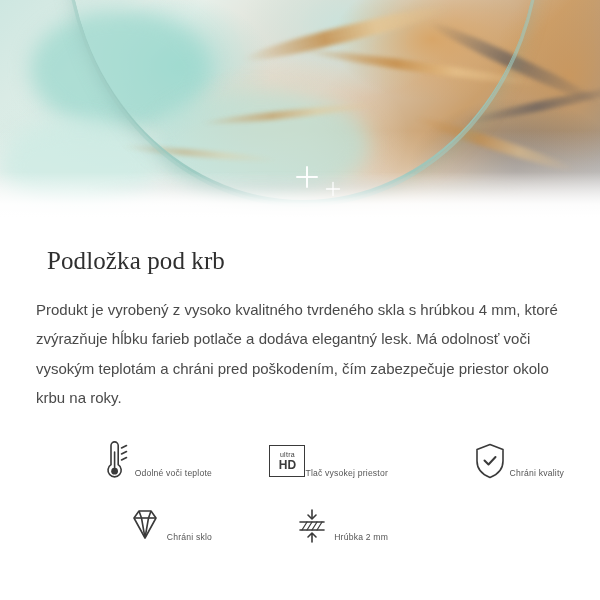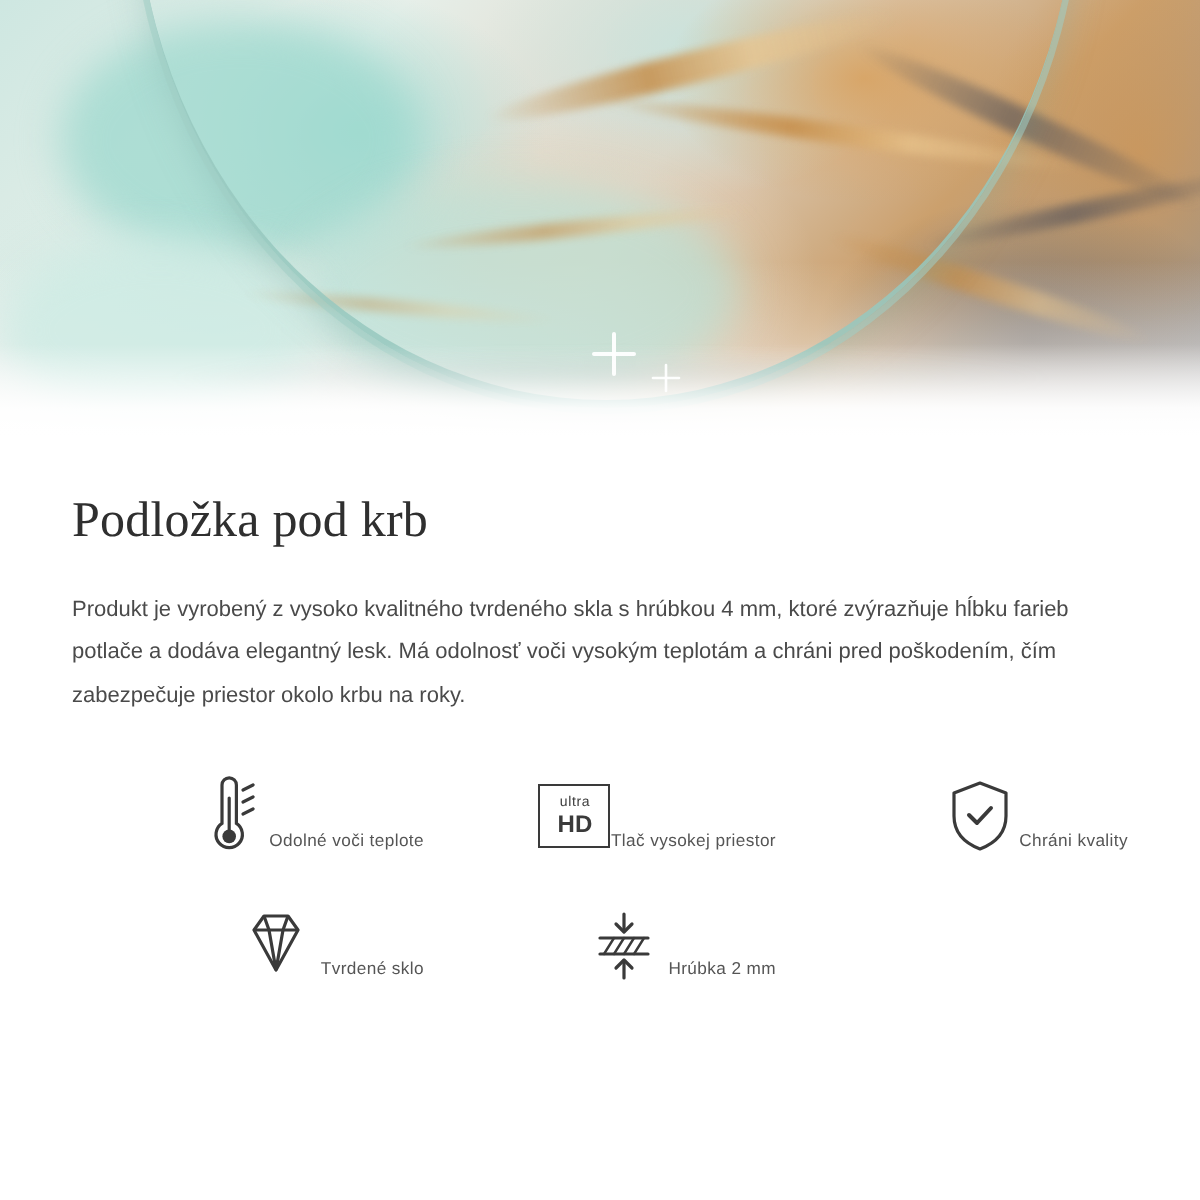--- a/index.html
+++ b/index.html
@@ -123,27 +123,27 @@
   
   .content {
     padding: 26px 36px 0 36px;
   }
   .headline {
     font-family: "Liberation Serif", serif;
     font-size: 25px;
     line-height: 1.32;
     color: #2f2f2f;
     font-weight: 400;
-    margin: 0 0 18px 0;
+    margin: 0 0 18px 11px;
     letter-spacing: 0.1px;
   }
   .headline .l2 { display: block; }
 
   .body-copy {
-    font-size: 11px;
+    font-size: 15px;
     line-height: 1.95;
     color: #4a4a4a;
     margin: 0;
     max-width: 535px;
   }
 
   
   .features {
     margin-top: 26px;
     display: grid;
@@ -252,21 +252,21 @@
 
       <div class="feature">
         <div class="feature-icon">
           <svg width="44" height="40" viewBox="0 0 44 40" fill="none" stroke="#3a3a3a" stroke-width="1.6" stroke-linejoin="round">
             <path d="M11 13 L16 6 H28 L33 13 L22 33 Z"></path>
             <path d="M11 13 H33"></path>
             <path d="M16 6 L18.5 13 L22 33"></path>
             <path d="M28 6 L25.5 13 L22 33"></path>
           </svg>
         </div>
-        <div class="feature-label">Tvrdené sklo</div>
+        <div class="feature-label">Chráni sklo</div>
       </div>
 
 
       <div class="feature">
         <div class="feature-icon">
           <svg width="44" height="40" viewBox="0 0 44 40" fill="none" stroke="#3a3a3a" stroke-width="1.6" stroke-linecap="round" stroke-linejoin="round">
             <line x1="22" y1="5" x2="22" y2="13"></line>
             <path d="M18 10 L22 14 L26 10"></path>
             <line x1="10" y1="17" x2="34" y2="17"></line>
             <line x1="10" y1="25" x2="34" y2="25"></line>

